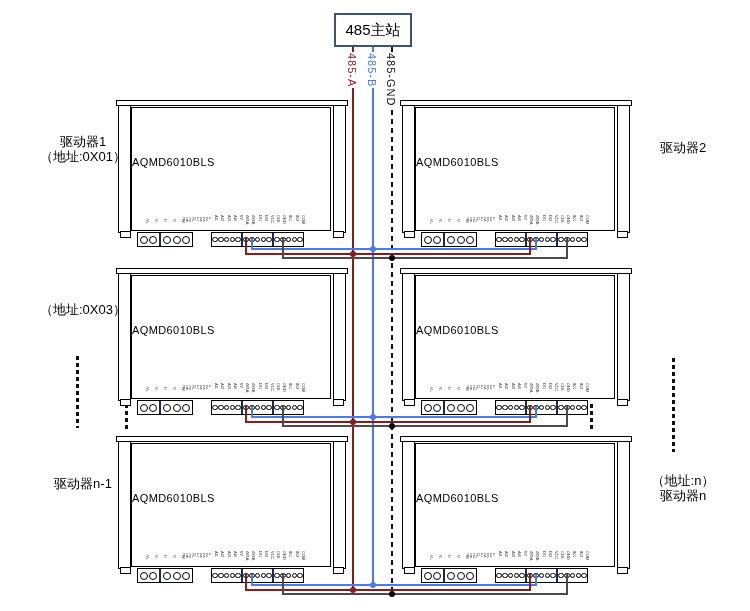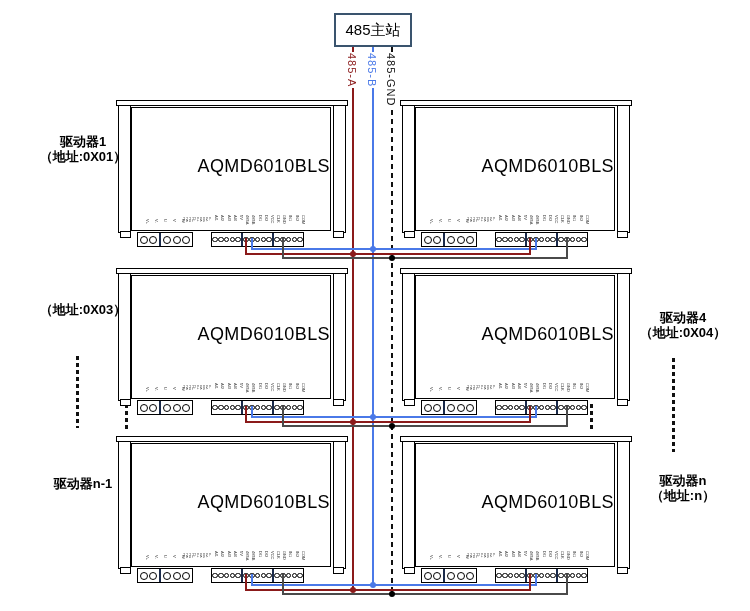--- a/index.html
+++ b/index.html
@@ -4,31 +4,31 @@
 <style>
   html,body{margin:0;padding:0;background:#fff;}
   .canvas{position:relative;width:750px;height:611px;background:#fff;overflow:hidden;
           font-family:"Liberation Sans","DejaVu Sans",sans-serif;color:#000;}
   .master{position:absolute;left:334px;top:13px;width:78px;height:34px;box-sizing:border-box;
           border:2px solid #3a546e;background:#fff;display:flex;align-items:center;justify-content:center;
           font-size:15px;z-index:6;}
   .vbus{position:absolute;z-index:1;}
   .vlabel{position:absolute;writing-mode:vertical-rl;font-size:11px;line-height:1;letter-spacing:1px;
           background:#fff;z-index:2;padding:1px 0;}
-  .dlabel{position:absolute;width:126px;text-align:center;font-size:13px;line-height:15px;font-weight:bold;}
+  .dlabel{position:absolute;width:126px;text-align:center;font-size:13px;line-height:15px;}
   .dlabel span{display:block;}
   .module{position:absolute;width:232px;height:148px;z-index:3;}
   .m-bar{position:absolute;left:0;top:0;width:230px;height:4px;border:1px solid #000;background:#fff;}
   .m-flange{position:absolute;top:5px;width:11px;height:126px;border:1px solid #000;background:#fff;}
   .fl{left:2px;} .fr{left:217px;}
   .m-foot{position:absolute;top:131px;width:9px;height:5px;border:1px solid #000;background:#fff;}
   .ffl{left:4px;} .ffr{left:217px;}
   .m-body{position:absolute;left:15px;top:7px;width:200px;height:124px;box-sizing:border-box;
           border:1.5px solid #000;background:#fff;}
-  .m-model{position:absolute;left:0;right:0;top:48px;text-align:right;font-size:18px;letter-spacing:.4px;}
+  .m-model{position:absolute;left:0;right:0;top:48px;text-align:left;font-size:11px;letter-spacing:.4px;}
   .m-pins{position:absolute;bottom:19px;display:flex;align-items:flex-end;z-index:2;}
   .m-pins span{writing-mode:vertical-rl;font-size:4px;line-height:1;color:#333;display:block;overflow:hidden;}
   .p-power{left:24px;} .p-power span{width:9px;height:10px;}
   .p-hall{left:66px;}  .p-hall span{width:2.9px;height:12px;font-size:3.5px;}
   .p-signal{left:96px;} .p-signal span{width:6.2px;height:14px;}
   .m-tblock{position:absolute;top:132px;height:15px;box-sizing:border-box;border:1px solid #000;background:#fff;
             display:flex;align-items:center;}
   .t-power{left:21px;width:56px;justify-content:space-evenly;}
   .t-signal{left:95px;width:93px;justify-content:space-evenly;}
   .m-circle{border:1px solid #000;border-radius:50%;background:#fff;box-sizing:border-box;flex:none;}
@@ -46,34 +46,31 @@
 
   <div class="master">
     <span>485主站</span>
   </div>
 
   <div class="dlabel" style="left:20px;top:134px">
     <span>驱动器1</span>
     <span>（地址:0X01）</span>
   </div>
   <div class="dlabel" style="left:620px;top:140px">
+    <span>驱动器2</span>
   </div>
   <div class="dlabel" style="left:20px;top:302px">
     <span>（地址:0X03）</span>
   </div>
-  <div class="dlabel" style="left:620px;top:310px">
-    <span>驱动器4</span>
-    <span>（地址:0X04）</span>
-  </div>
   <div class="dlabel" style="left:20px;top:476px">
     <span>驱动器n-1</span>
   </div>
   <div class="dlabel" style="left:620px;top:473px">
+    <span>（地址:n）</span>
     <span>驱动器n</span>
-    <span>（地址:n）</span>
   </div>
 
 <div class="vbus" style="left: 352px; top: 47px; width: 2px; height: 544px; background: rgb(139, 26, 26);"></div>
     <span class="vlabel" style="left: 346px; top: 52px; color: rgb(139, 26, 26);">485-A</span>
     <div class="vbus" style="left: 372px; top: 47px; width: 2px; height: 539px; background: rgb(74, 121, 232);"></div>
     <span class="vlabel" style="left: 366px; top: 52px; color: rgb(74, 121, 232);">485-B</span>
     <div class="vbus" style="left: 391px; top: 47px; width: 2px; height: 548px; background: repeating-linear-gradient(rgb(17, 17, 17) 0px, rgb(17, 17, 17) 5px, transparent 5px, transparent 9px);"></div>
     <span class="vlabel" style="left: 385px; top: 52px; color: rgb(17, 17, 17);">485-GND</span>
     <div class="module" style="left: 116px; top: 100px;">
       <div class="m-bar"></div>

